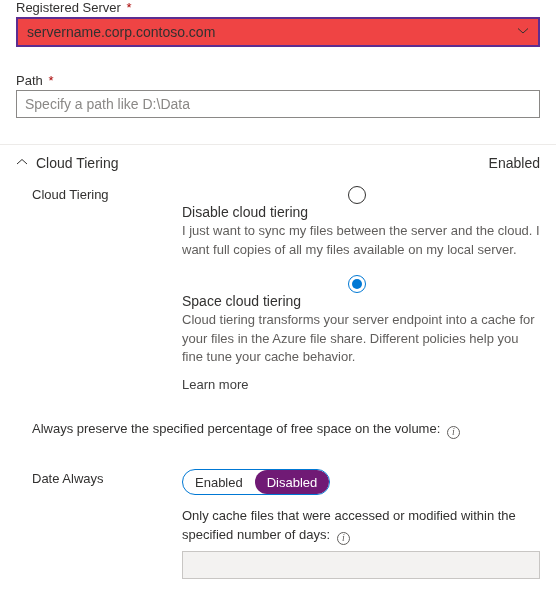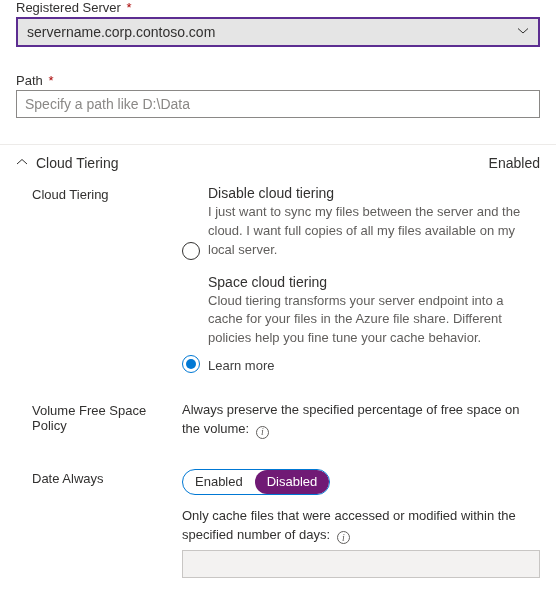--- a/index.html
+++ b/index.html
@@ -24,21 +24,21 @@
   .req { color: #a80000; margin-left: 2px; }
   .select-box {
     position: relative;
     border: 1px solid #605e5c;
     height: 30px;
     display: flex;
     align-items: center;
     padding: 0 30px 0 10px;
     font-size: 14px;
     color: #323130;
-    background: #e5e5e5;
+    background: #ef4444;
   }
   .select-box.focused { border: 1px solid #5c2d91; box-shadow: 0 0 0 1px #5c2d91 inset; }
   .select-box .chev {
     position: absolute;
     right: 10px;
     top: 50%;
     transform: translateY(-50%);
   }
   .text-input {
     width: 100%;
@@ -66,21 +66,21 @@
   .grid-row { display: flex; margin-bottom: 24px; }
   .grid-row .label-col {
     width: 150px;
     flex-shrink: 0;
     font-size: 13px;
     color: #323130;
     padding-right: 10px;
     padding-top: 2px;
   }
   .grid-row .content-col { flex: 1; }
-  .radio-item { display: flex; align-items: flex-end; margin-bottom: 14px; }
+  .radio-item { display: flex; align-items: center; margin-bottom: 14px; flex-direction: column; }
   .radio-circle {
     width: 18px; height: 18px;
     border: 1px solid #323130;
     border-radius: 50%;
     flex-shrink: 0;
     margin-right: 8px;
     margin-top: 1px;
     position: relative;
   }
   .radio-circle.checked { border-color: #0078d4; }
@@ -190,21 +190,20 @@
         <div class="radio-body">
           <div class="radio-label">Space cloud tiering</div>
           <div class="radio-desc">Cloud tiering transforms your server endpoint into a cache for your files in the Azure file share. Different policies help you fine tune your cache behavior.</div>
           <a class="link">Learn more</a>
         </div>
       </div>
     </div>
   </div>
 
   <div class="grid-row" style="padding-left:16px;">
-    <div class="label-col">Volume Free Space Policy</div>
     <div class="content-col">
       <div class="help-text">
         <span>Always preserve the specified percentage of free space on the volume:</span>
         <span class="info-icon">i</span>
       </div>
     </div>
   </div>
 
   <div class="grid-row" style="padding-left:16px; margin-bottom:0;">
     <div class="label-col">Date Always</div>

